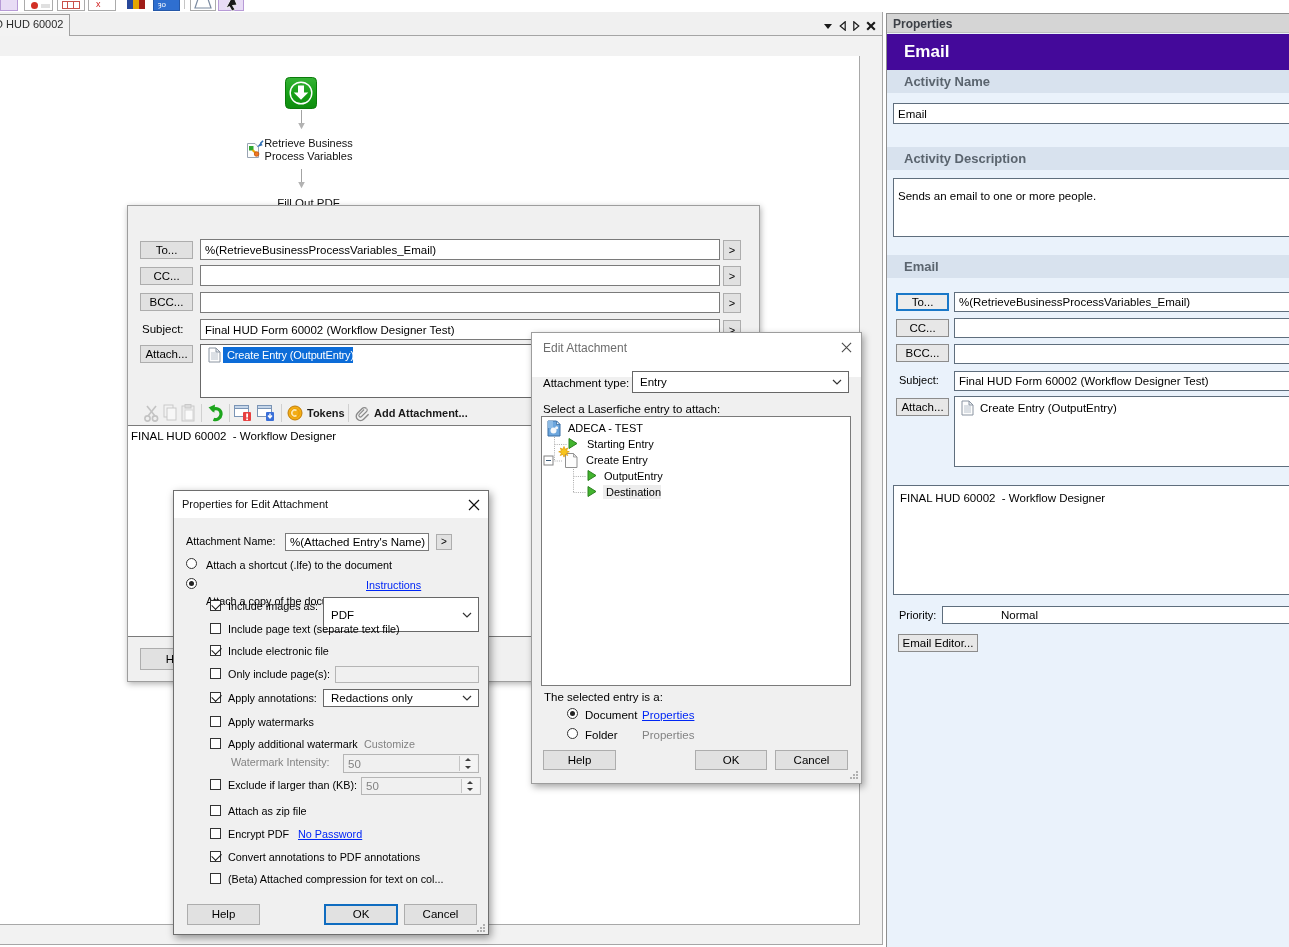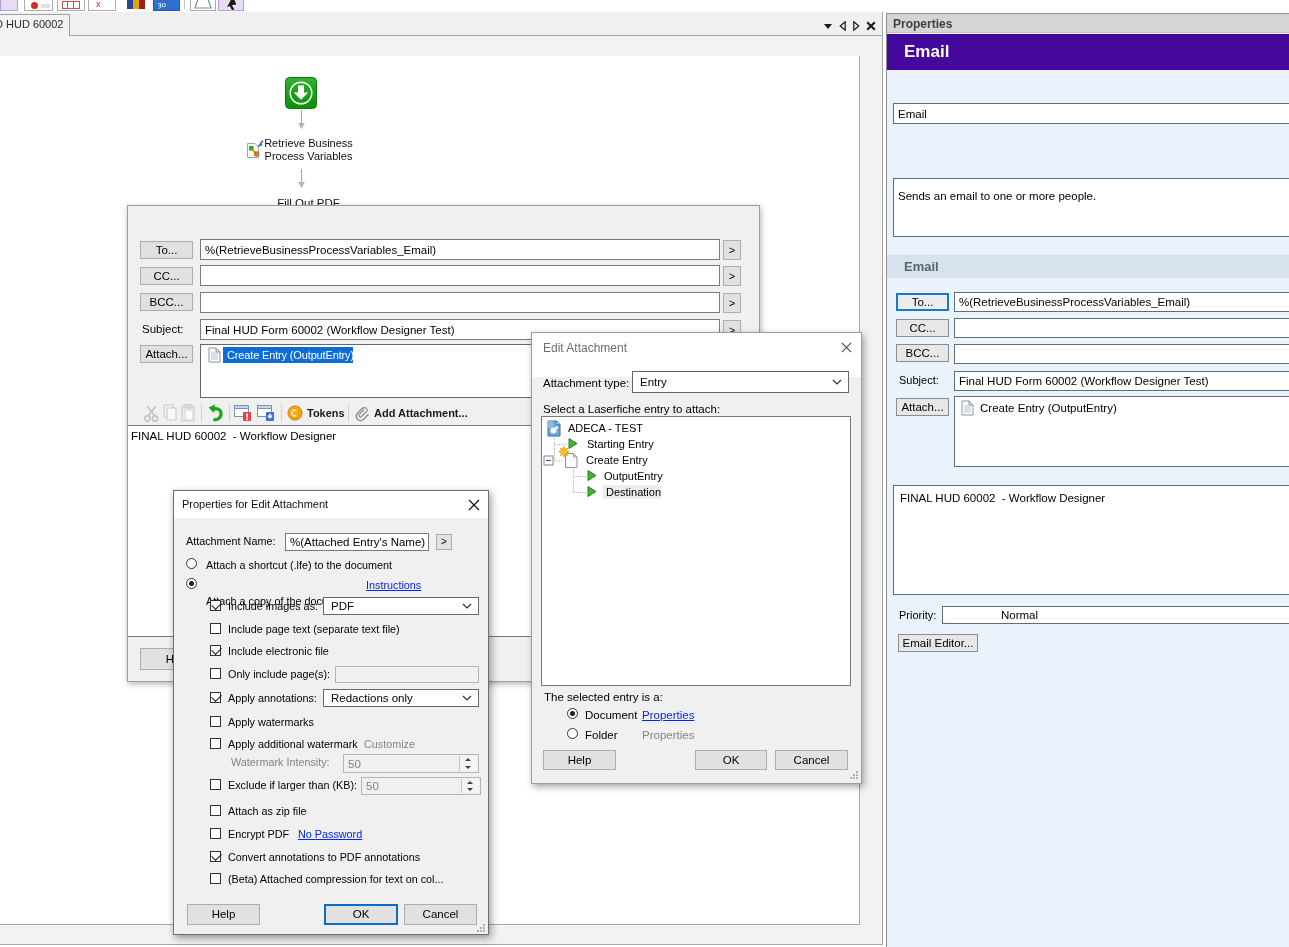--- a/index.html
+++ b/index.html
@@ -125,23 +125,29 @@
 </div>
 
 <div id="rpanel" class="abs" style="left:886px;top:13px;width:403px;height:934px;background:#eaf2fb;border-left:1px solid #8f8f8f;border-top:1px solid #8f8f8f;">
 
   <div class="abs" style="left:0;top:0;width:403px;height:19px;background:#d5d5d5;border-bottom:1px solid #c0c0c0;">
     <div class="abs" style="left:6px;top:3px;font-size:12px;font-weight:bold;color:#3d4147;">Properties</div>
   </div>
   <div class="abs" style="left:0;top:20px;width:403px;height:36px;background:#44099a;">
     <div class="abs" style="left:17px;top:8px;font-size:17px;font-weight:bold;color:#ffffff;">Email</div>
   </div>
+  <div class="abs" style="left:0;top:56px;width:403px;height:23px;background:#d8e2ee;">
+    <div class="abs" style="left:17px;top:4px;font-size:13px;font-weight:bold;color:#5a646e;">Activity Name</div>
+  </div>
   <div class="fld" style="left:6px;top:89px;width:397px;height:21px;border-color:#5f6e7d;">
       <span class="tx">Email</span>
     </div>
+  <div class="abs" style="left:0;top:133px;width:403px;height:23px;background:#d8e2ee;">
+    <div class="abs" style="left:17px;top:4px;font-size:13px;font-weight:bold;color:#5a646e;">Activity Description</div>
+  </div>
   <div class="fld" style="left:6px;top:164px;width:397px;height:59px;border-color:#5f6e7d;">
       <span class="tx" style="top:11px;transform:none;">Sends an email to one or more people.</span>
     </div>
   <div class="abs" style="left:0;top:241px;width:403px;height:23px;background:#d8e2ee;">
     <div class="abs" style="left:17px;top:4px;font-size:13px;font-weight:bold;color:#5a646e;">Email</div>
   </div>
 
   <div class="btn" style="left:9px;top:279px;width:53px;height:18px;border:2px solid #1a78c8;background:#ececec;line-height:14px;">To...</div>
   <div class="fld" style="left:67px;top:278px;width:340px;height:20px;border-color:#5f6e7d;">
       <span class="tx">%(RetrieveBusinessProcessVariables_Email)</span>
@@ -371,21 +377,21 @@
     </div>
   <div class="btn" style="left:262px;top:43px;width:16px;height:16px;line-height:14px;font-size:10px;">&gt;</div>
   <div class="rad" style="left:12px;top:67px;"></div>
   <div class="lbl" style="left:32px;top:68px;">Attach a shortcut (.lfe) to the document</div>
   <div class="rad sel" style="left:12px;top:87px;"></div>
   <div class="lbl" style="left:32px;top:104px;">Attach a copy of the document</div>
   <div class="lbl link" style="left:192px;top:88px;">Instructions</div>
 
   <div class="cb ck" style="left:36px;top:109px;"></div>
   <div class="lbl" style="left:54px;top:109px;">Include images as:</div>
-  <div class="ddown" style="left:149px;top:106px;width:156px;height:18px;">
+  <div class="ddown" style="left:149px;top:106px;width:156px;height:35px;">
       <span class="tx">PDF</span>
     <svg width="10" height="6" viewBox="0 0 10 6">
         <path d="M1 1 L5 5 L9 1" fill="none" stroke="#333" stroke-width="1.2"></path>
       </svg>
     </div>
 
   <div class="cb" style="left:36px;top:132px;"></div>
   <div class="lbl" style="left:54px;top:132px;">Include page text (separate text file)</div>
 
   <div class="cb ck" style="left:36px;top:154px;"></div>

